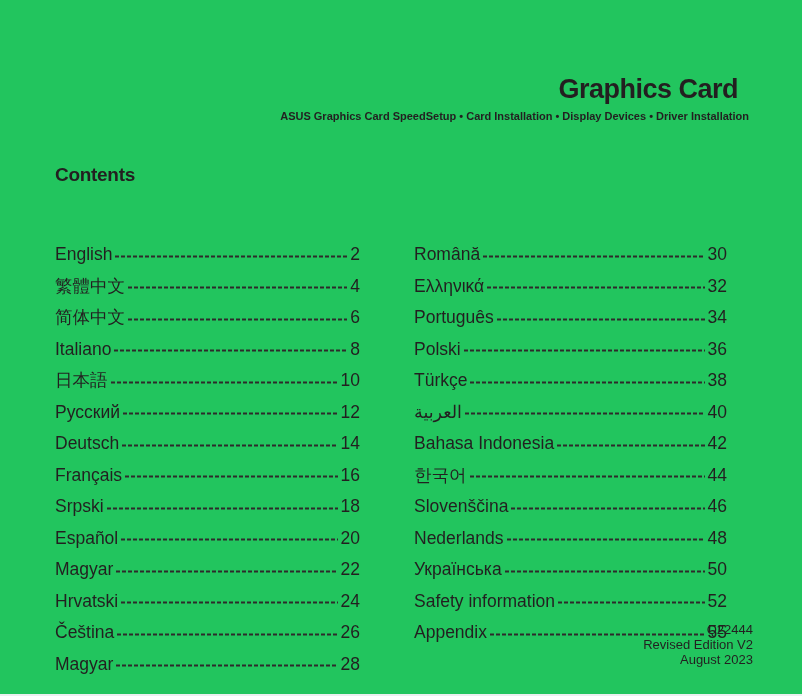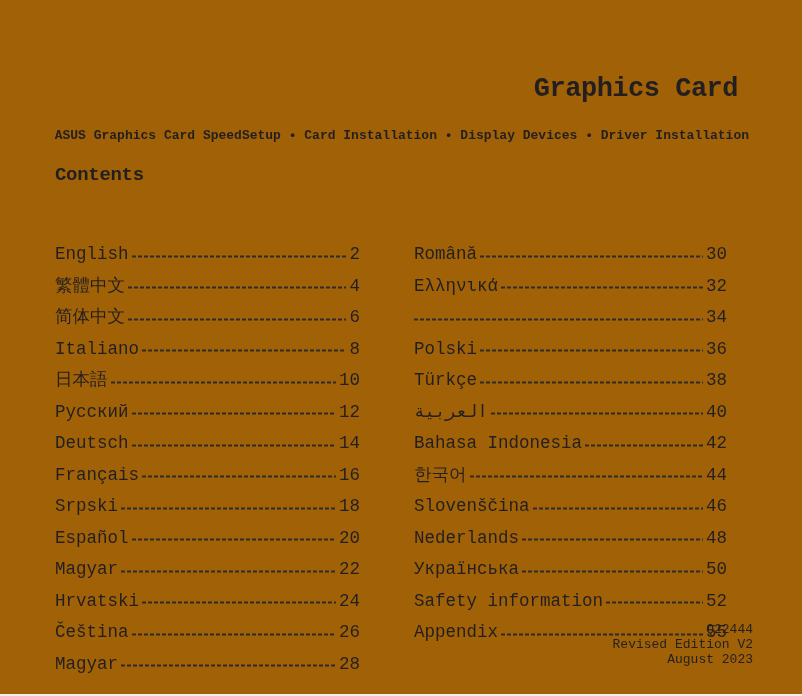--- a/index.html
+++ b/index.html
@@ -4,23 +4,23 @@
 <style>
   html, body {
     margin: 0;
     padding: 0;
     background: #ffffff;
   }
   .page {
     position: relative;
     width: 802px;
     height: 696px;
-    background: #a16207;
+    background: #22c55e;
     overflow: hidden;
-    font-family: Liberation Mono, monospace;
+    font-family: Liberation Sans, sans-serif;
     color: #231f20;
   }
   .page::after {
     content: "";
     position: absolute;
     left: 0;
     right: 0;
     bottom: 0;
     height: 2px;
     background: #eceff0;
@@ -33,22 +33,22 @@
   }
   .doc-title {
     font-size: 27px;
     font-weight: 700;
     line-height: 30px;
     letter-spacing: -0.5px;
     margin-right: 11px;
     white-space: nowrap;
   }
   .doc-subtitle {
-    margin-top: 24px;
-    font-size: 13px;
+    margin-top: 6px;
+    font-size: 11px;
     font-weight: 700;
     white-space: nowrap;
   }
   .contents-heading {
     position: absolute;
     left: 55px;
     top: 164px;
     font-size: 19px;
     font-weight: 700;
     letter-spacing: -0.3px;
@@ -207,20 +207,21 @@
           <span class="toc-page">30</span>
         </div>
 
         <div class="toc-row">
           <span class="toc-label">Ελληνικά</span>
           <span class="toc-leader"></span>
           <span class="toc-page">32</span>
         </div>
 
         <div class="toc-row">
+          <span class="toc-label">Português</span>
           <span class="toc-leader"></span>
           <span class="toc-page">34</span>
         </div>
 
         <div class="toc-row">
           <span class="toc-label">Polski</span>
           <span class="toc-leader"></span>
           <span class="toc-page">36</span>
         </div>
 

